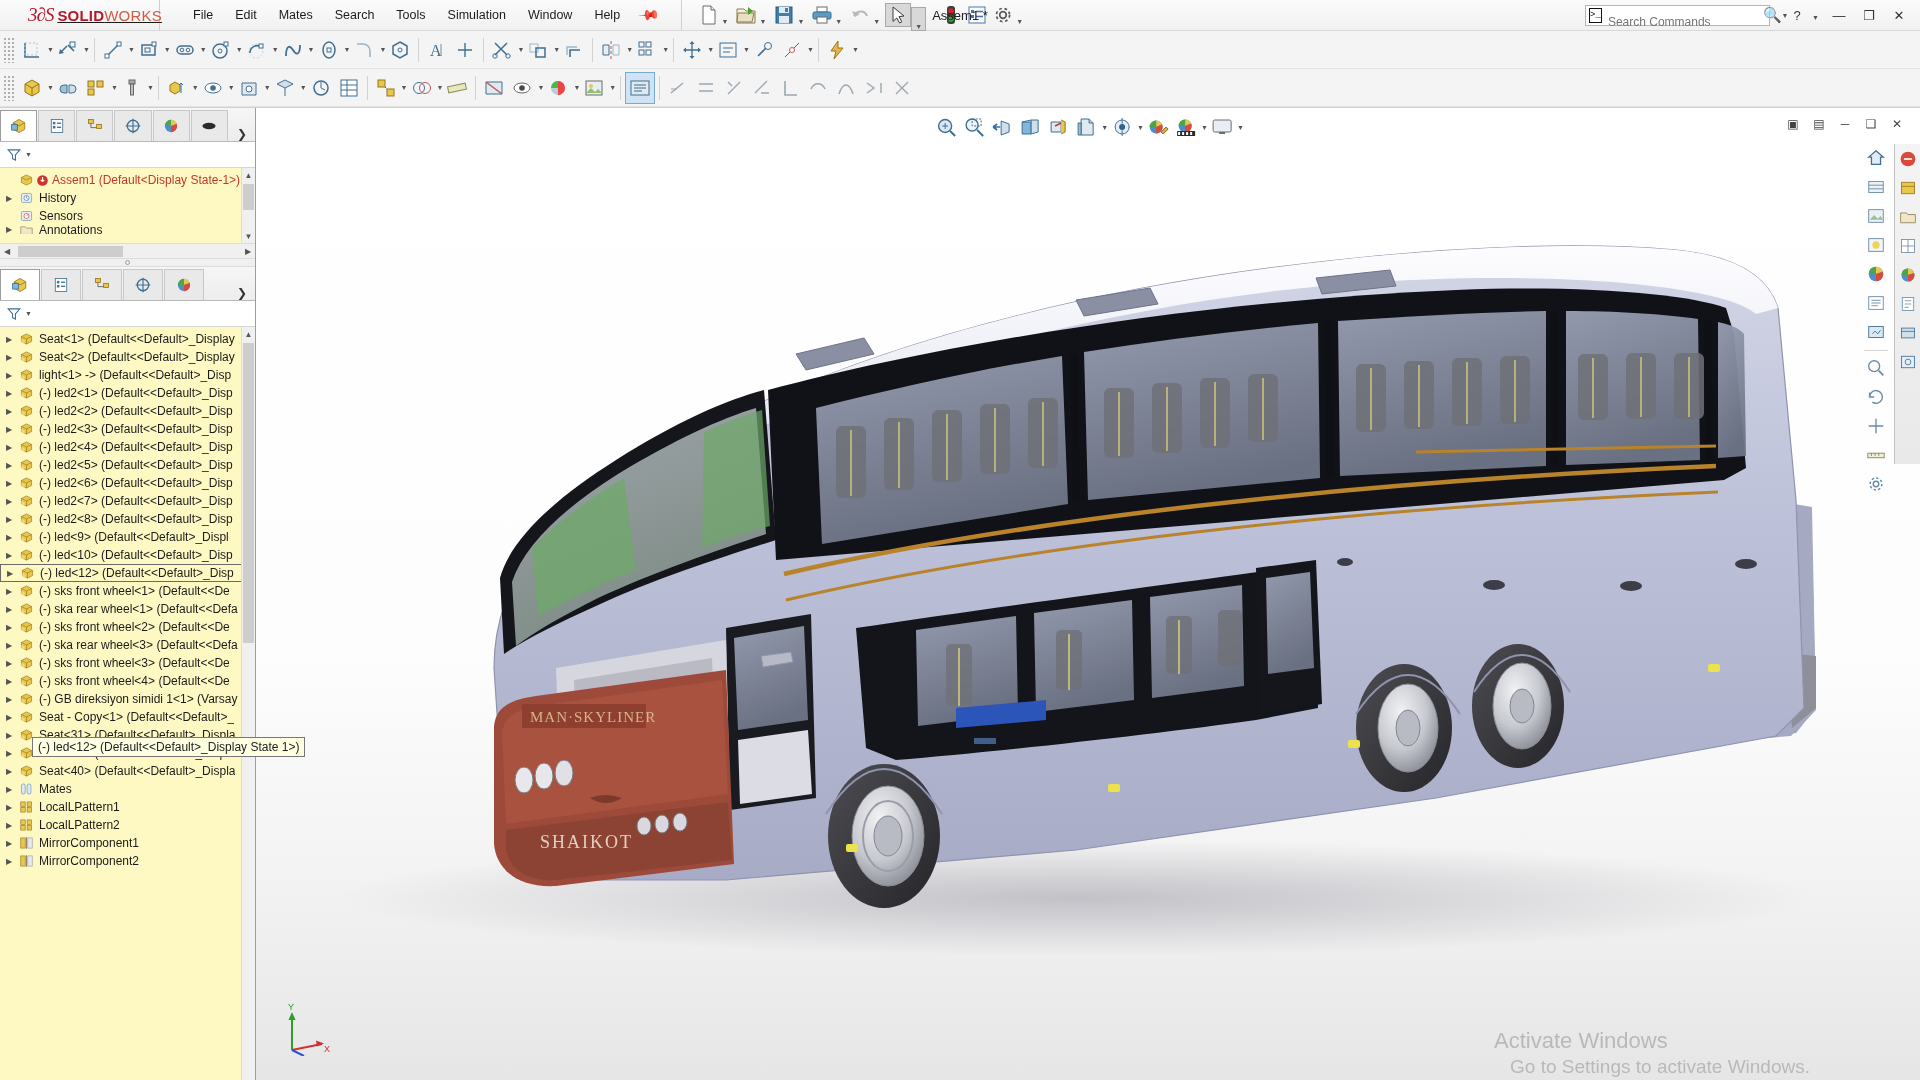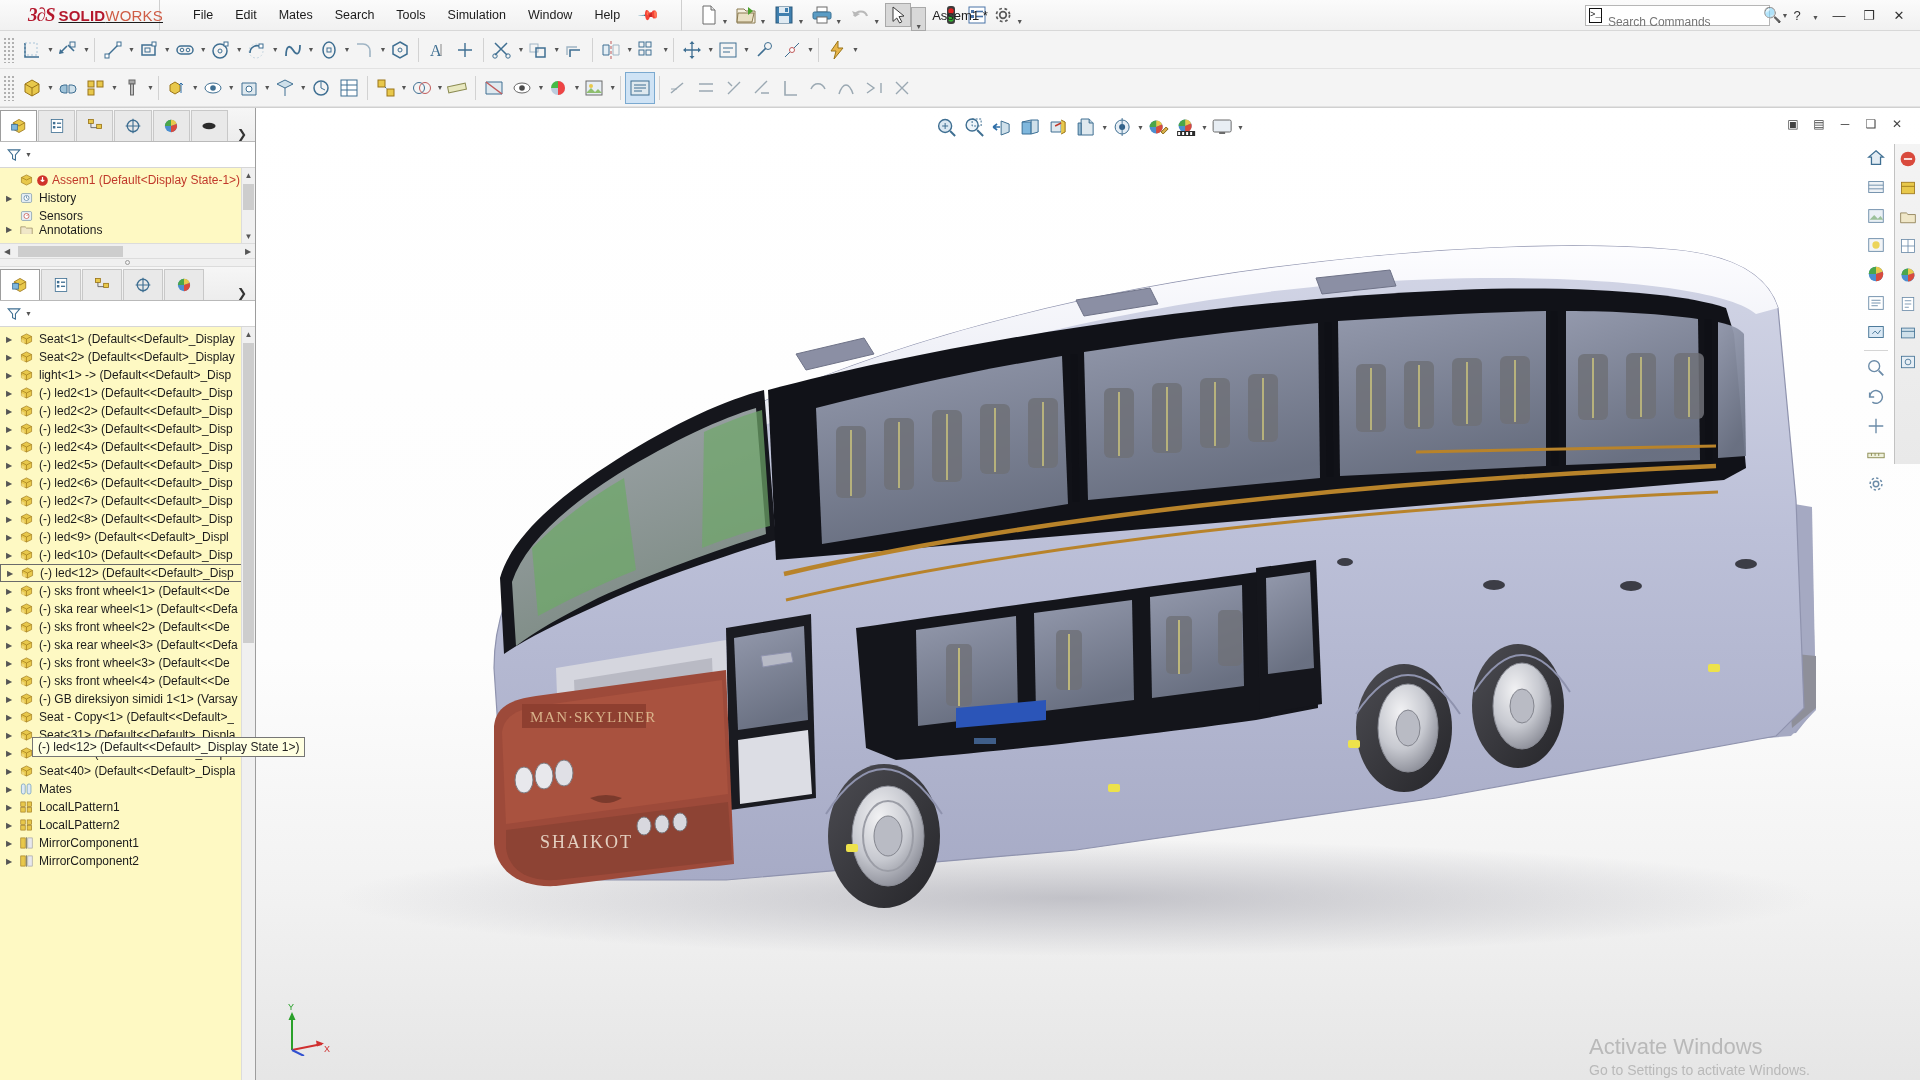--- a/index.html
+++ b/index.html
@@ -19,21 +19,21 @@
     border-bottom:1px solid #d8d8d8;
     display:flex; align-items:center;
     position:relative;
   }
   #logo {
     width:160px; height:30px; display:flex; align-items:center;
     padding-left:28px; border-right:1px solid #cfcfcf;
   }
   .ds-mark {
     font-family:"Liberation Serif",serif;
-    color:#b4182d; font-size:19px; font-weight:bold;
+    color:#b4182d; font-size:19px; font-weight:normal;
     font-style:italic; letter-spacing:-1px; margin-right:4px;
   }
   .sw-name { font-size:15px; font-weight:bold; letter-spacing:.2px;text-decoration:underline; }
   .sw-name .s1 { color:#b4182d; }
   .sw-name .s2 { color:#cf5c45; font-weight:normal; }
 
   #menubar { display:flex; align-items:center; height:31px; margin-left:22px; }
   .menu-item {
     padding:6px 11px; font-size:12.5px; color:#1b1b1b; cursor:default; white-space:nowrap;
   }
@@ -162,21 +162,21 @@
     background:linear-gradient(#f4f4f4,#e9e9e9); border-left:1px solid #c2c2c2;
     padding-top:4px; height:320px;
   }
   .tp { width:22px;height:22px;margin-bottom:7px;display:flex;align-items:center;justify-content:center; }
 
   #watermark {
     position:absolute; right:110px; bottom:30px; text-align:left; z-index:8;
     color:#b9b9b9; pointer-events:none;
   }
   #wm1 { font-size:22px; }
-  #wm2 { font-size:14px; margin-top:2px; }
+  #wm2 { font-size:19px; margin-top:2px;margin-left:16px; }
 
   #triad { position:absolute; left:22px; bottom:52px; z-index:9; }
 </style>
 </head>
 <body>
 
 <div id="titlebar">
 
   <div id="logo">
     <span class="ds-mark">3∂S</span>

